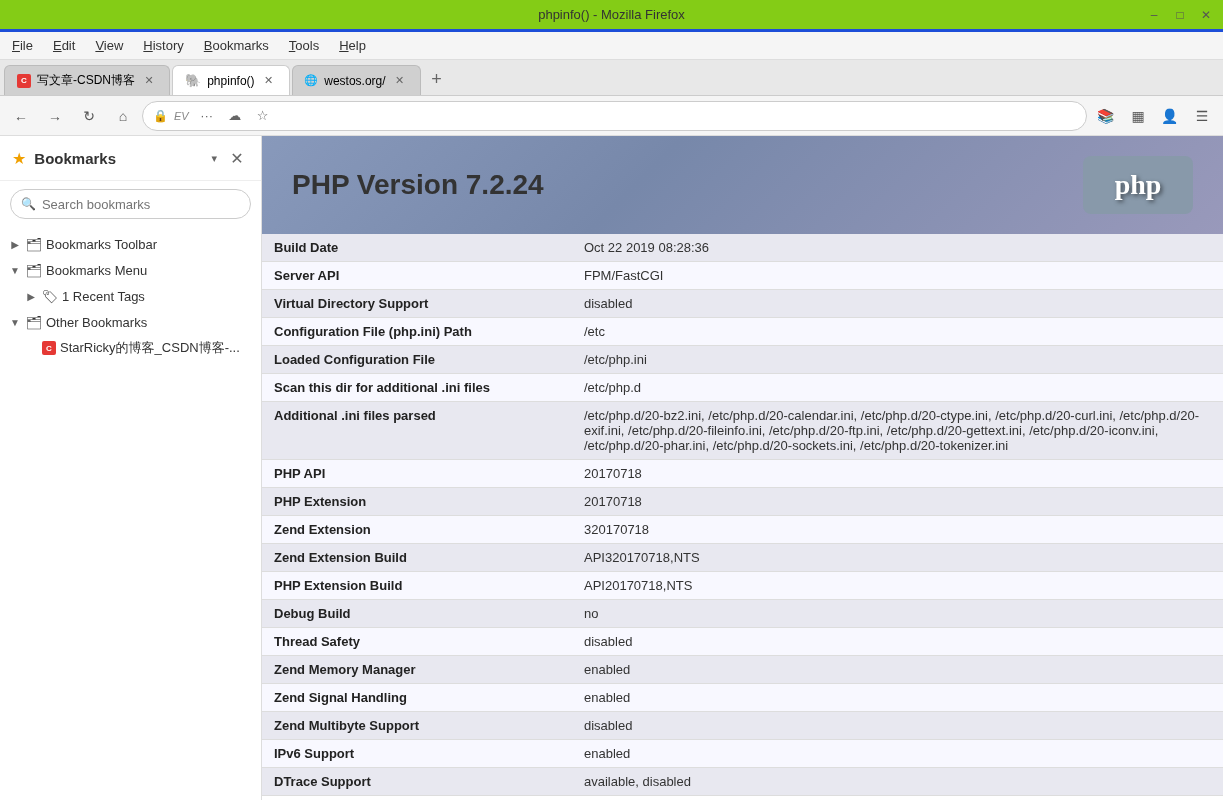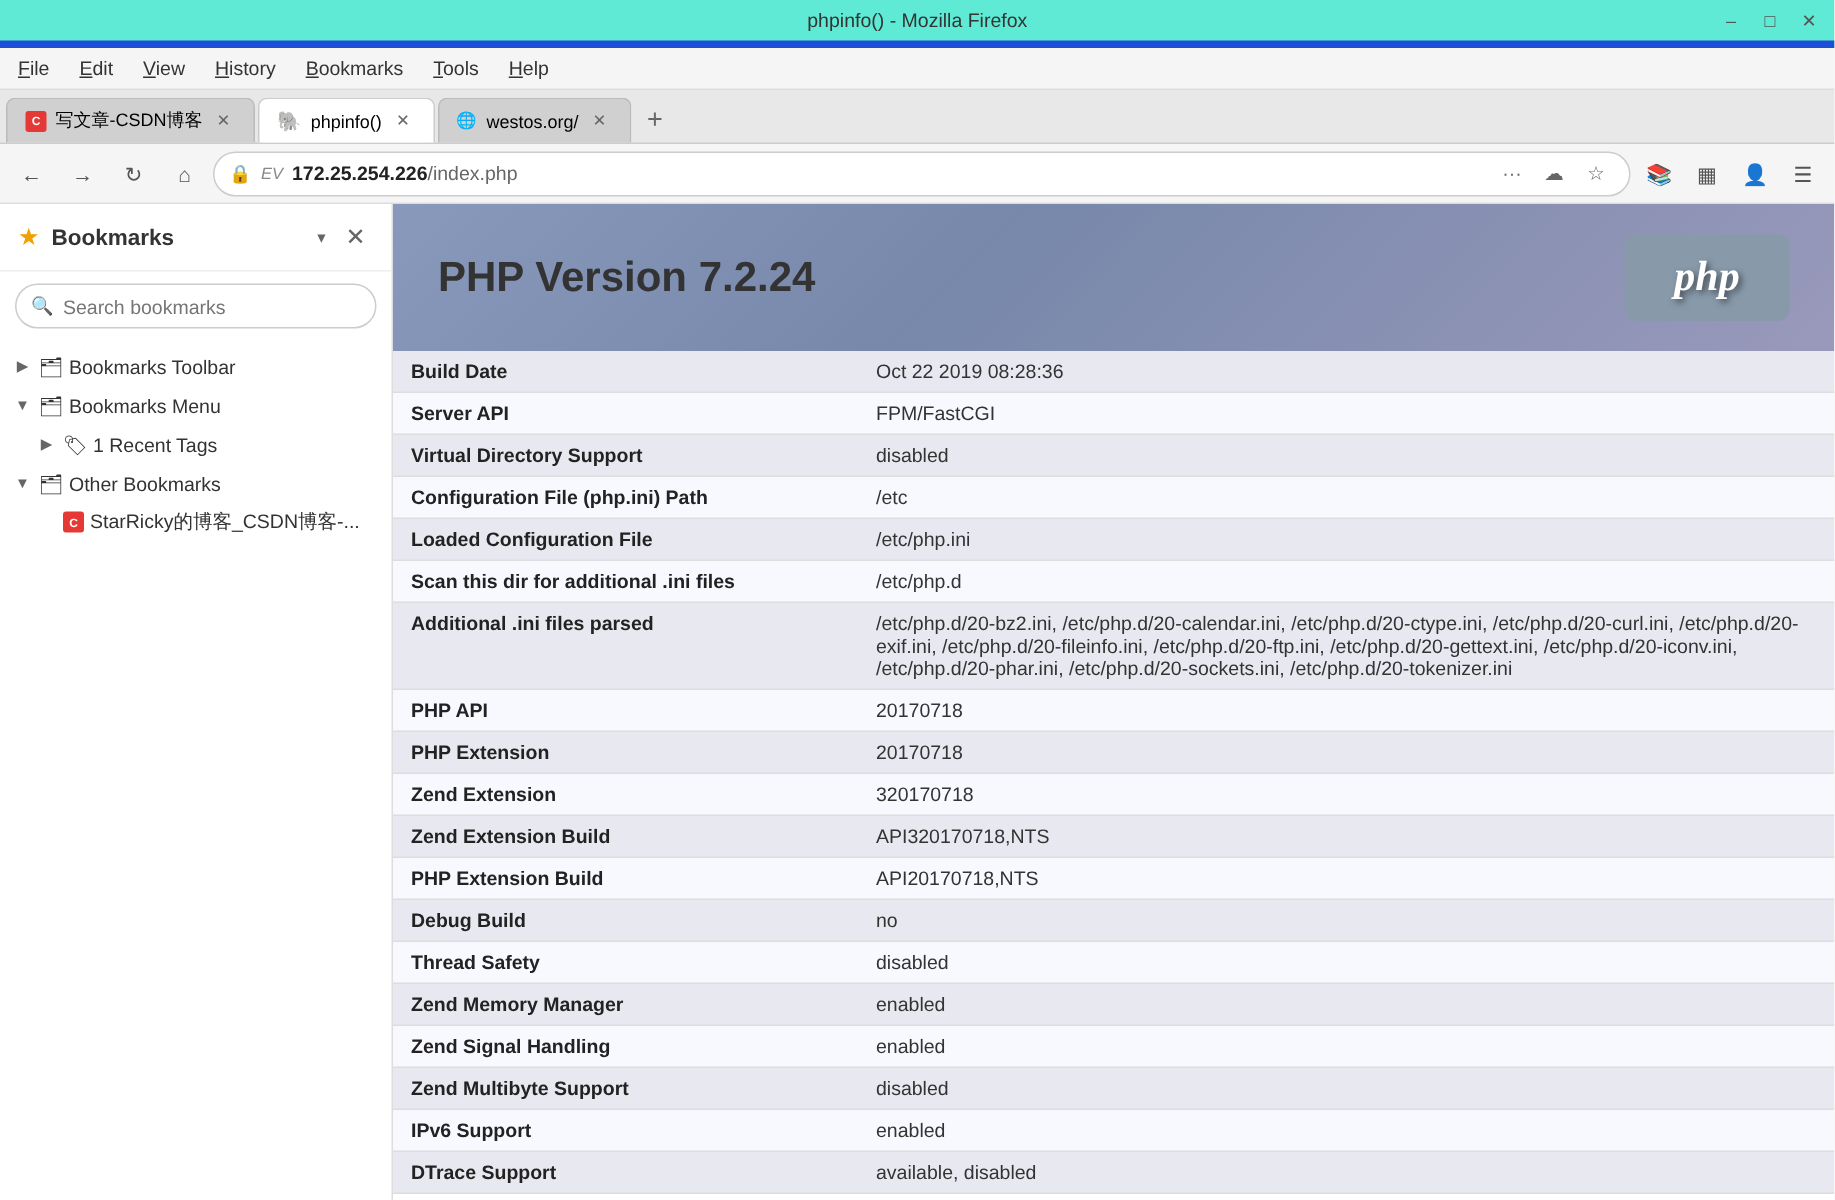--- a/index.html
+++ b/index.html
@@ -1,26 +1,26 @@
 <!DOCTYPE html>
 <html><head>
   <meta charset="utf-8">
   <style>
     * { margin: 0; padding: 0; box-sizing: border-box; }
     body { font-family: Arial, sans-serif; font-size: 13px; background: #f0f0f0; width: 1223px; height: 800px; overflow: hidden; }
 
     
     .title-bar {
-      background: #5eead4;
+      background: #84cc16;
       height: 32px;
       display: flex;
       align-items: center;
       justify-content: center;
       position: relative;
-      border-bottom: 5px solid #1d4ed8;
+      border-bottom: 3px solid #1d4ed8;
     }
     .title-bar-text {
       font-size: 13px;
       color: #333;
     }
     .title-bar-controls {
       position: absolute;
       right: 8px;
       display: flex;
       gap: 8px;
@@ -325,21 +325,20 @@
       height: 58px;
       background: #8899aa;
       border-radius: 8px;
       display: flex;
       align-items: center;
       justify-content: center;
     }
     .php-logo-text {
       font-size: 28px;
       font-weight: bold;
-      font-style: italic;
       color: white;
       text-shadow: 2px 2px 4px rgba(0,0,0,0.5);
       font-family: Georgia, serif;
     }
 
     .phpinfo-table {
       width: 100%;
       border-collapse: collapse;
       font-size: 13px;
     }
@@ -418,23 +417,20 @@
 
 <div class="nav-bar">
   <div class="nav-btn">←</div>
   <div class="nav-btn">→</div>
   <div class="nav-btn">↻</div>
   <div class="nav-btn">⌂</div>
 
   <div class="address-bar">
     <span class="address-secure-icon">🔒</span>
     <span class="address-secure-icon" style="font-size:11px;font-style:italic;color:#888;">EV</span>
-    <span class="address-text">
-      <span style="font-weight:bold;color:#222;">172.25.254.226</span><span style="color:#666;">/index.php</span>
-    </span>
     <div class="address-actions">
       <div class="address-action-btn">···</div>
       <div class="address-action-btn">☁</div>
       <div class="address-action-btn">☆</div>
     </div>
   </div>
 
   <div class="nav-right">
     <div class="nav-right-btn">📚</div>
     <div class="nav-right-btn">▦</div>

